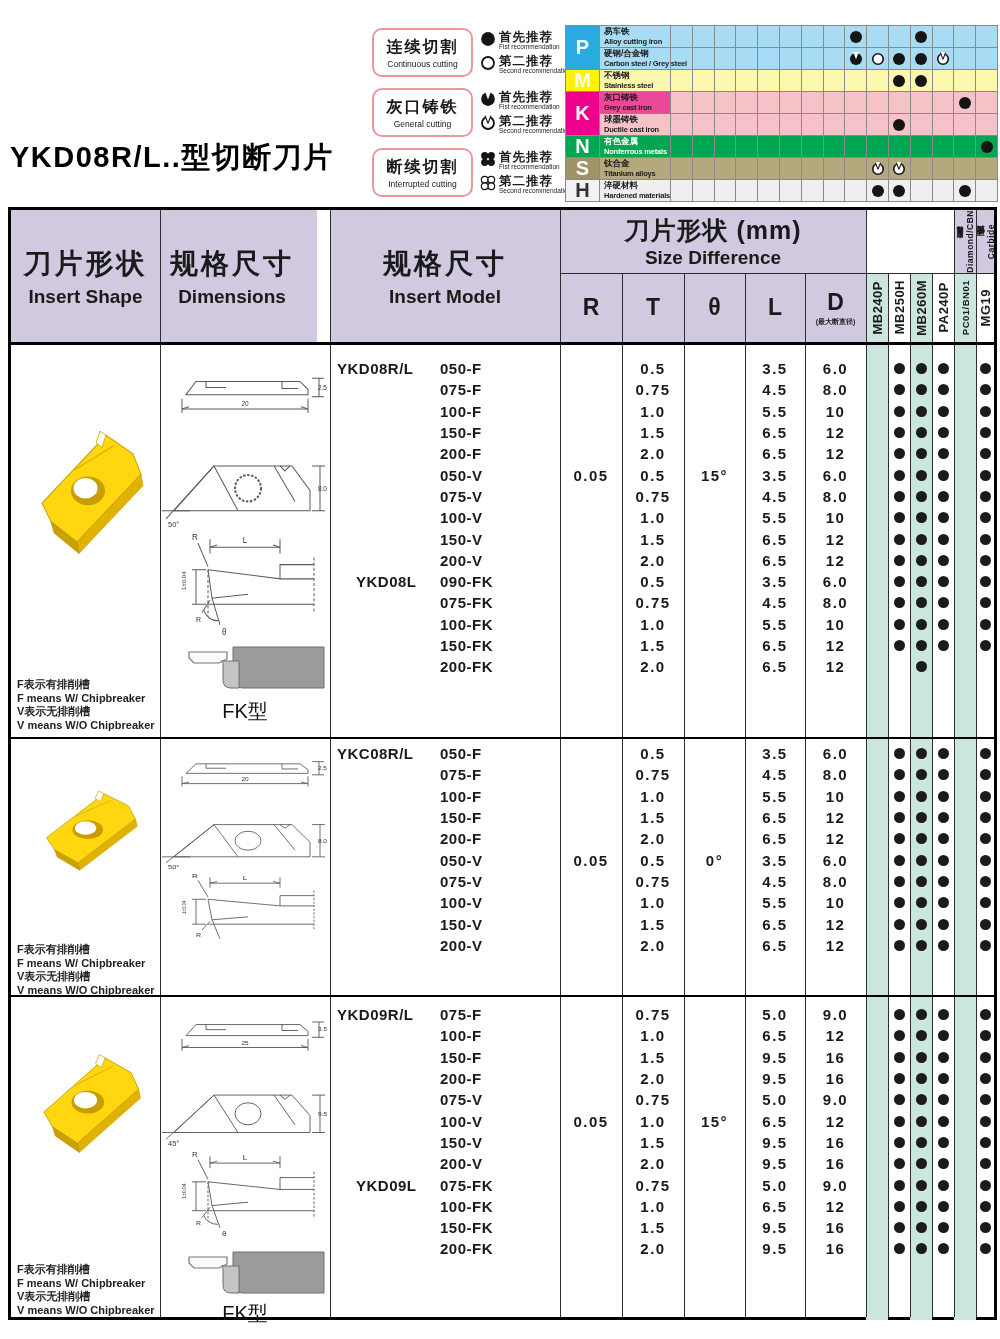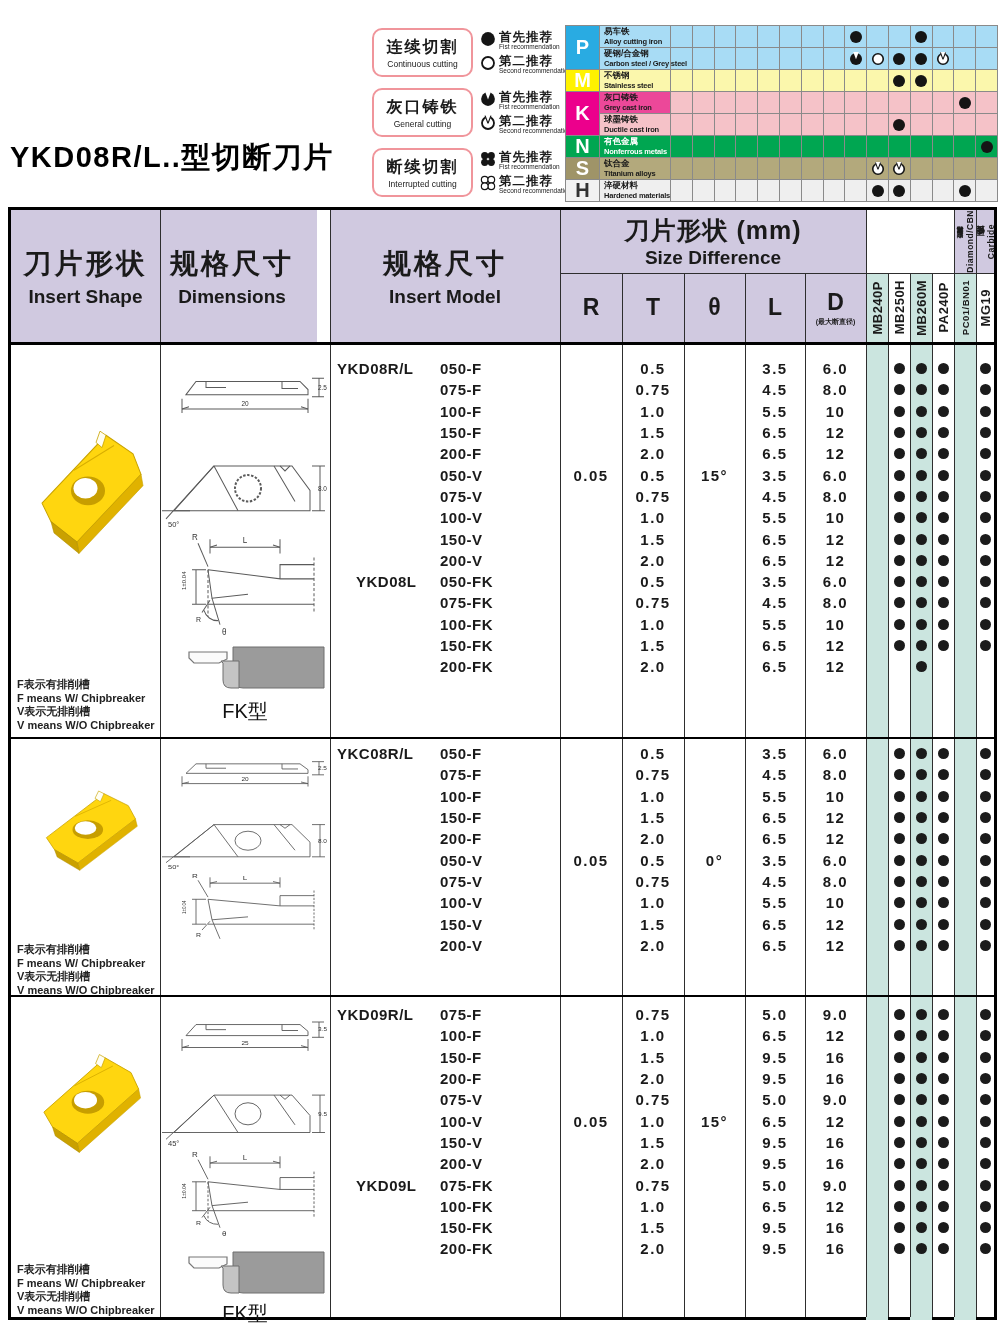--- a/index.html
+++ b/index.html
@@ -541,21 +541,21 @@
       <div class="dotc" style="left: 968.5px; top: 323.55px;"></div>
       <div class="val" style="left: 429px; top: 339.7px; width: 120px; height: 21.3px; position: absolute; justify-content: flex-start; letter-spacing: 0.5px;">200-V</div>
       <div class="val" style="left: 611px; top: 339.7px; width: 62px; height: 21.3px; position: absolute;">2.0</div>
       <div class="val" style="left: 734px; top: 339.7px; width: 60px; height: 21.3px; position: absolute;">6.5</div>
       <div class="val" style="left: 794px; top: 339.7px; width: 61px; height: 21.3px; position: absolute;">12</div>
       <div class="dotc" style="left: 882.5px; top: 344.85px;"></div>
       <div class="dotc" style="left: 904.5px; top: 344.85px;"></div>
       <div class="dotc" style="left: 926.5px; top: 344.85px;"></div>
       <div class="dotc" style="left: 968.5px; top: 344.85px;"></div>
       <div class="val" style="left: 319px; top: 361px; width: 112px; height: 21.3px; position: absolute; justify-content: flex-start; letter-spacing: 0.5px; padding-left: 26px; box-sizing: border-box;">YKD08L</div>
-      <div class="val" style="left: 429px; top: 361px; width: 120px; height: 21.3px; position: absolute; justify-content: flex-start; letter-spacing: 0.5px;">050-FK</div>
+      <div class="val" style="left: 429px; top: 361px; width: 120px; height: 21.3px; position: absolute; justify-content: flex-start; letter-spacing: 0.5px;">090-FK</div>
       <div class="val" style="left: 611px; top: 361px; width: 62px; height: 21.3px; position: absolute;">0.5</div>
       <div class="val" style="left: 734px; top: 361px; width: 60px; height: 21.3px; position: absolute;">3.5</div>
       <div class="val" style="left: 794px; top: 361px; width: 61px; height: 21.3px; position: absolute;">6.0</div>
       <div class="dotc" style="left: 882.5px; top: 366.15px;"></div>
       <div class="dotc" style="left: 904.5px; top: 366.15px;"></div>
       <div class="dotc" style="left: 926.5px; top: 366.15px;"></div>
       <div class="dotc" style="left: 968.5px; top: 366.15px;"></div>
       <div class="val" style="left: 429px; top: 382.3px; width: 120px; height: 21.3px; position: absolute; justify-content: flex-start; letter-spacing: 0.5px;">075-FK</div>
       <div class="val" style="left: 611px; top: 382.3px; width: 62px; height: 21.3px; position: absolute;">0.75</div>
       <div class="val" style="left: 734px; top: 382.3px; width: 60px; height: 21.3px; position: absolute;">4.5</div>

